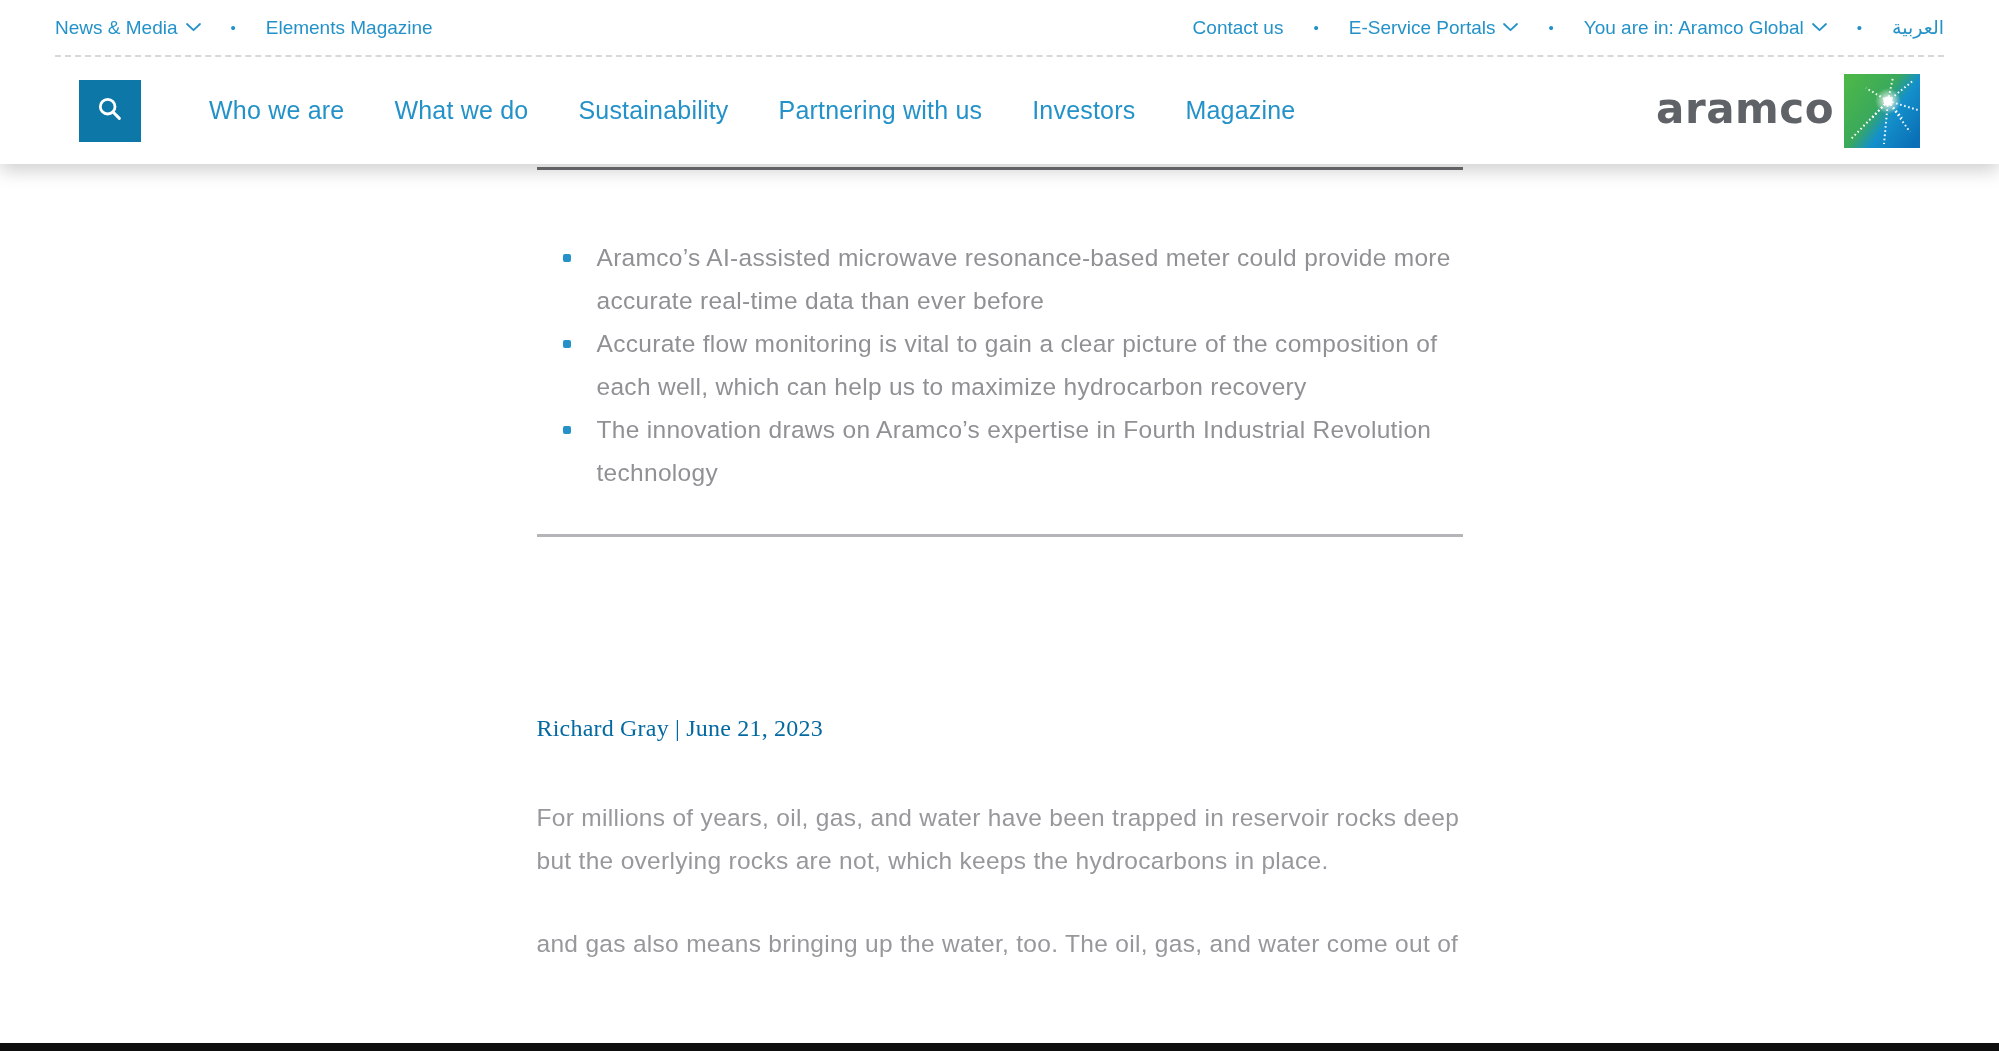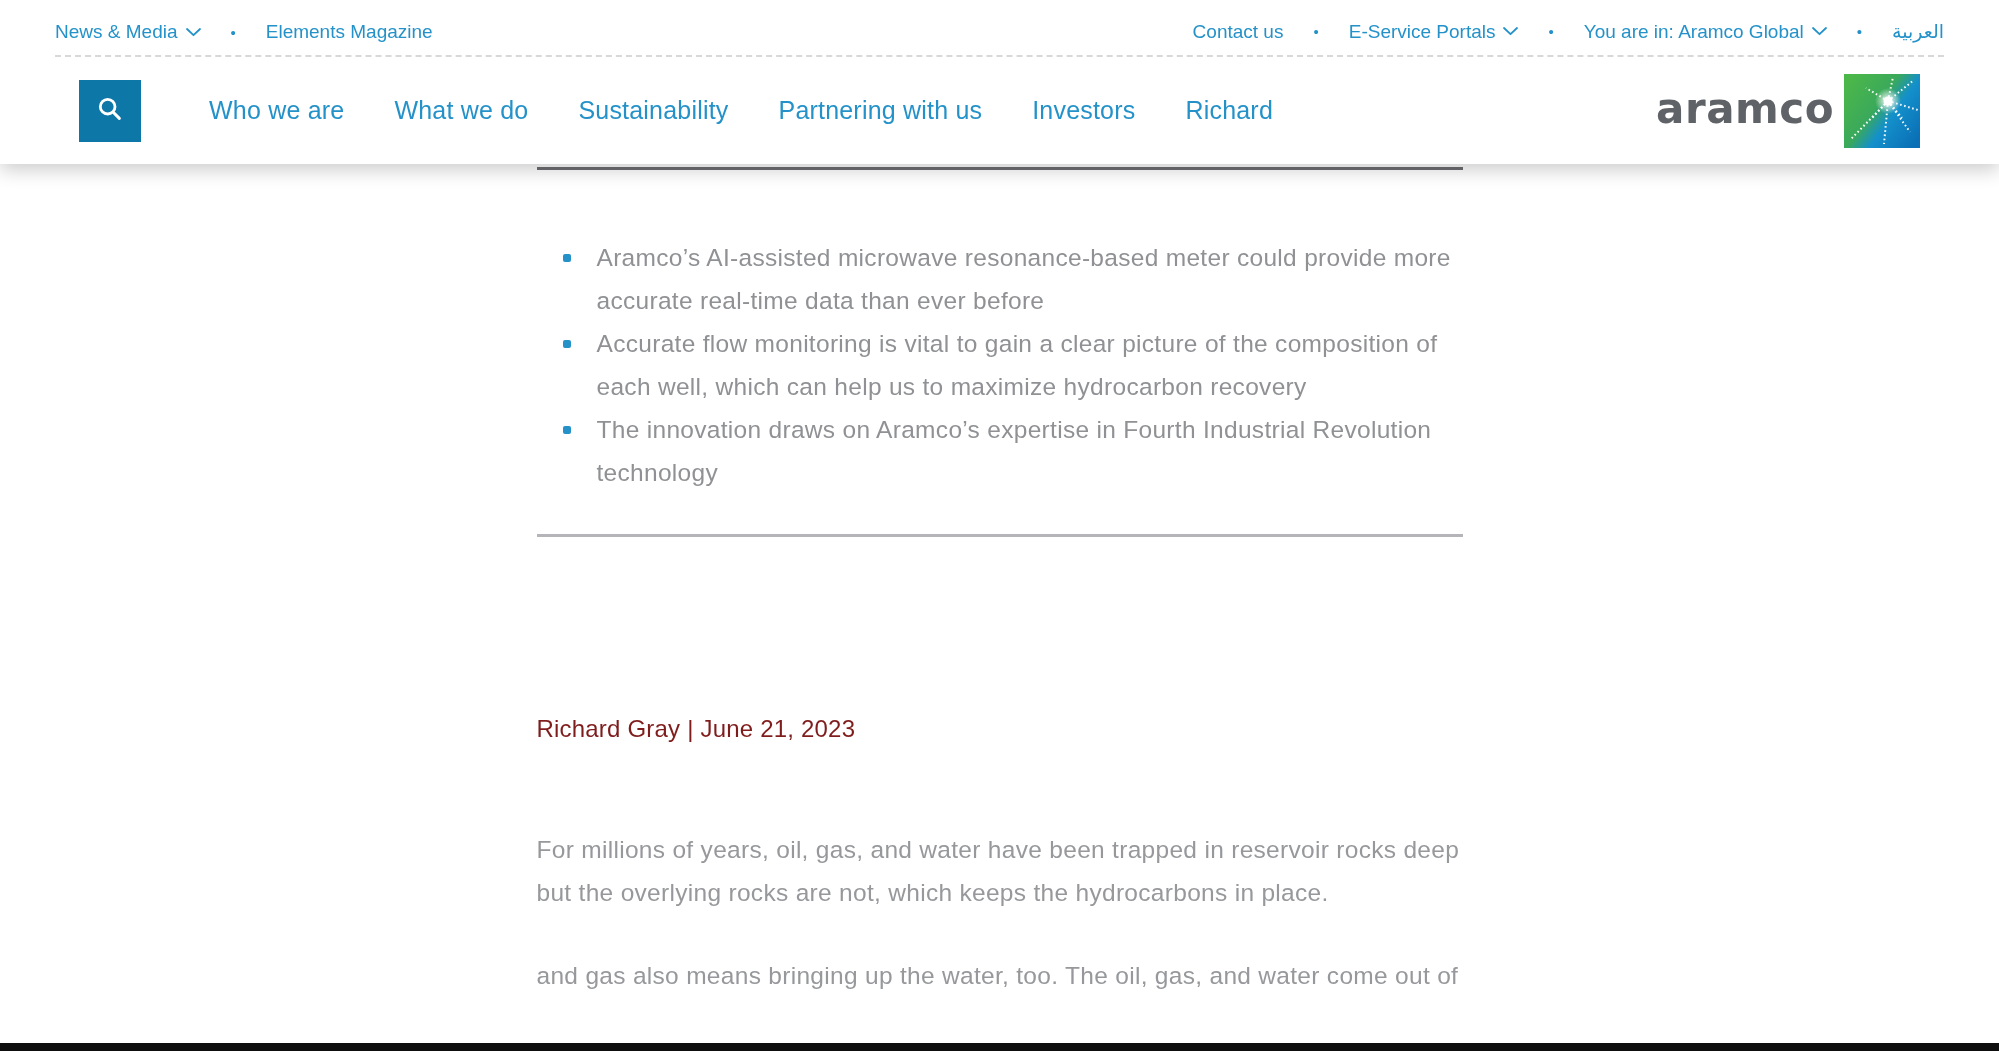--- a/index.html
+++ b/index.html
@@ -3,22 +3,22 @@
 <meta charset="utf-8">
 <style>
   * { margin:0; padding:0; box-sizing:border-box; }
   html,body { width:1999px; height:1051px; overflow:hidden; background:#ffffff;
               font-family:"Liberation Sans","DejaVu Sans",sans-serif; }
 
   
   .site-header { position:relative; width:100%; height:164px; background:#ffffff;
                  box-shadow:0 6px 18px rgba(0,0,0,0.20); z-index:5; }
 
-  .topbar { height:55px; display:flex; align-items:flex-end; justify-content:space-between;
-            padding:12px 55px; font-size:19px; }
+  .topbar { height:55px; display:flex; align-items:center; justify-content:space-between;
+            padding:0 55px; font-size:19px; }
   .topbar a { color:#2492c9; text-decoration:none; display:inline-flex; align-items:center; gap:8px; cursor:pointer; }
   .tb-group { display:flex; align-items:center; gap:30px; }
   .dot-sep { color:#2492c9; font-size:15px; line-height:1; }
   .chevron { display:inline-flex; align-items:center; }
   .chevron svg { display:block; }
 
   .topbar-rule { border-top:2px dashed #d8d8d8; margin:0 55px; }
 
   .navbar { height:107px; display:flex; align-items:center; padding:0 79px; }
   .search-btn { width:62px; height:62px; background:#0d77a8; border:none; cursor:pointer;
@@ -35,23 +35,23 @@
   .article { width:926px; margin:0 auto; }
   .rule-dark  { height:3px; background:#6f6e72; margin-top:3px; }
   .rule-light { height:3px; background:#b5b4b8; margin-top:40px; }
 
   .bullet-list { list-style:none; margin-top:66px; }
   .bullet-list li { position:relative; padding-left:60px; font-size:24.5px; line-height:43px;
                     color:#8f9194; letter-spacing:0.3px; }
   .bullet-list li::before { content:""; position:absolute; left:26px; top:18px;
                             width:8px; height:8px; border-radius:2px; background:#2492c9; }
 
-  .byline { margin-top:178px; font-size:24px; color:#7f1d1d; letter-spacing:0.2px; }
-
-  .para { margin-top:85px; font-size:24.5px; line-height:43px; color:#96989b; letter-spacing:0.3px; }
+  .byline { margin-top:178px; font-size:24px; color:#0369a1; letter-spacing:0.2px;font-family:Liberation Serif, serif; }
+
+  .para { margin-top:54px; font-size:24.5px; line-height:43px; color:#96989b; letter-spacing:0.3px; }
   .para + .para { margin-top:40px; }
 
   .line { white-space:nowrap; }
 
   
   .bottom-bar { position:fixed; left:0; right:0; bottom:0; height:8px; background:#0e0e0e; z-index:10; }
 </style>
 </head>
 <body>
 
@@ -113,21 +113,21 @@
         </svg>
       </span>
     </button>
 
     <nav class="nav-links">
       <a>Who we are</a>
       <a>What we do</a>
       <a>Sustainability</a>
       <a>Partnering with us</a>
       <a>Investors</a>
-      <a>Richard</a>
+      <a>Magazine</a>
     </nav>
 
     <div class="logo">
       <span class="logo-wordmark">aramco</span>
       <span class="logo-mark">
         <svg width="76" height="74" viewBox="0 0 76 74">
           <defs>
             <linearGradient id="lg" x1="0" y1="0.15" x2="1" y2="0.85">
               <stop offset="0" stop-color="#4cb749"></stop>
               <stop offset="0.42" stop-color="#3aa95b"></stop>

